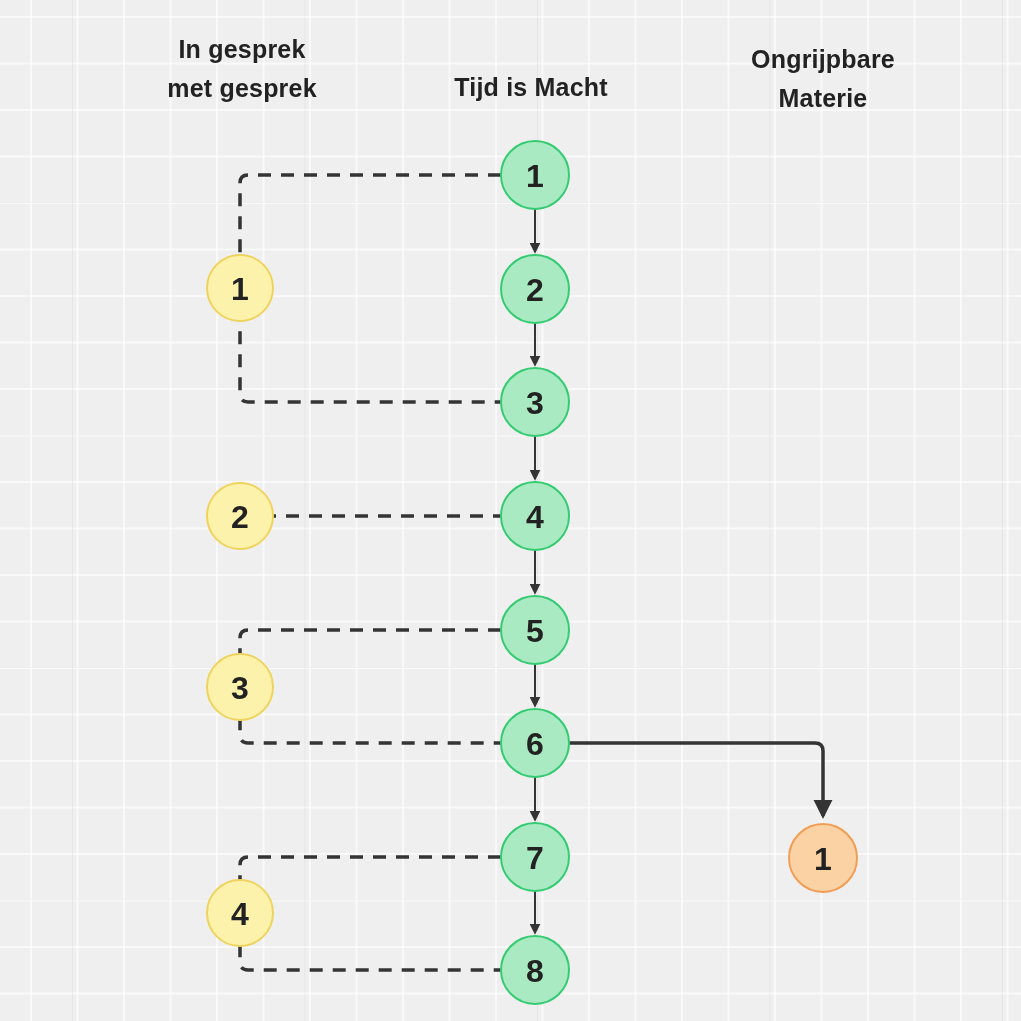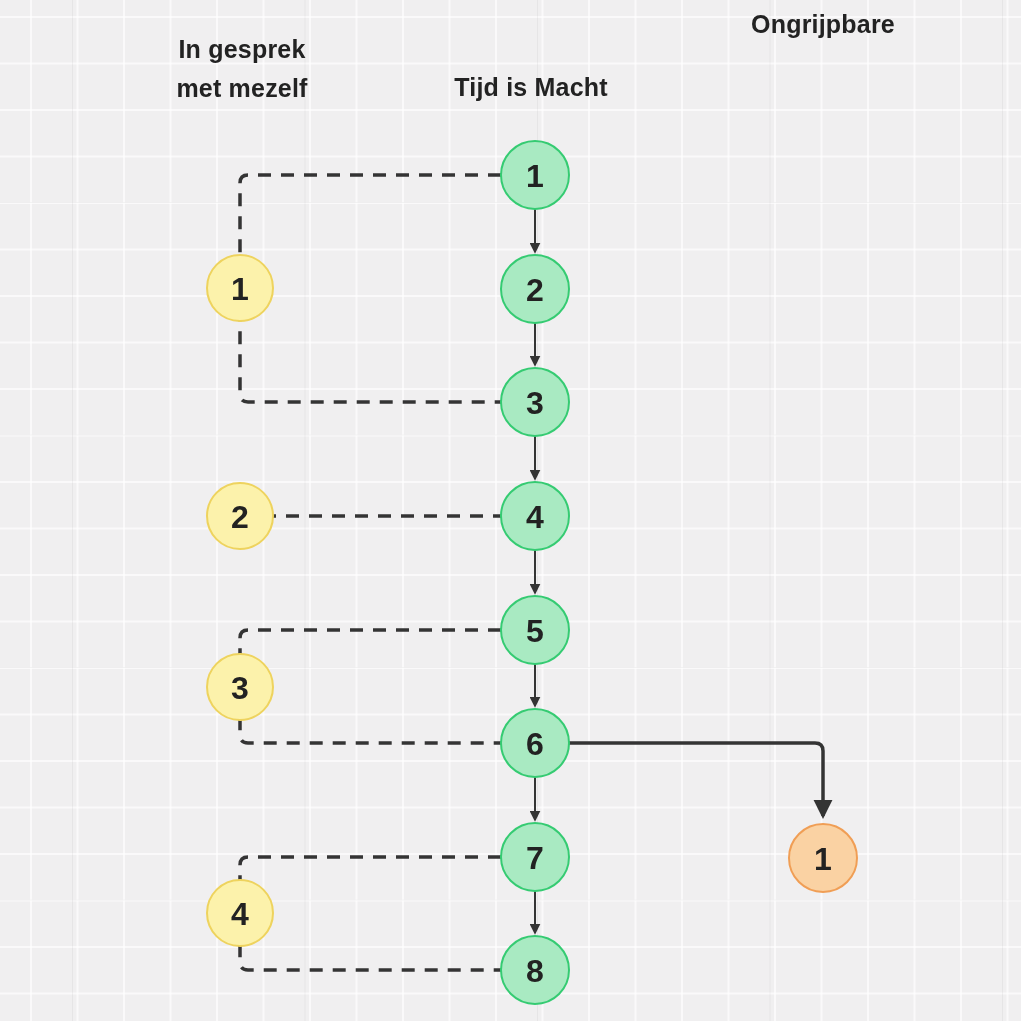--- a/index.html
+++ b/index.html
@@ -22,21 +22,21 @@
     width:250px;
     text-align:center;
     font-weight:700;
     font-size:25px;
     line-height:39px;
     color:#222222;
     letter-spacing:0.2px;
   }
   #title-left{left:117px;top:30px;}
   #title-middle{left:406px;top:68px;}
-  #title-right{left:698px;top:5px;text-align:center;}
+  #title-right{left:698px;top:40px;text-align:center;}
   svg.diagram{position:absolute;left:0;top:0;}
   .edge-solid{fill:none;stroke-width:2;}
   .edge-solid-thick{fill:none;stroke-width:3.5;}
   .edge-dashed{fill:none;stroke-width:3.5;stroke-dasharray:13 10;}
   .node{stroke-width:2;}
   .node-label{
     font-family:"Liberation Sans",sans-serif;
     font-weight:700;
     font-size:32px;
     fill:#222222;
@@ -44,27 +44,28 @@
   }
   .arrowhead{fill:#343434;}
 </style>
 </head>
 <body>
 
 <div class="canvas">
 
   <div class="col-title" id="title-left">
     <div>In gesprek</div>
-    <div>met mezelf</div>
+    <div>met gesprek</div>
   </div>
   <div class="col-title" id="title-middle">
     <div>Tijd is Macht</div>
   </div>
   <div class="col-title" id="title-right">
     <div>Ongrijpbare</div>
+    <div>Materie</div>
   </div>
 
   <svg class="diagram" width="1021" height="1021" viewBox="0 0 1021 1021">
     <defs>
       <marker id="arrowHead" viewBox="0 0 10 10" refX="8.5" refY="5" markerWidth="5.5" markerHeight="5.5" orient="auto">
         <path class="arrowhead" d="M0,0 L10,5 L0,10 z"></path>
       </marker>
     </defs>
 
     <path class="edge-dashed" d="M501,175 L248,175 Q240,175 240,183 L240,394 Q240,402 248,402 L501,402" stroke="#343434"></path>

